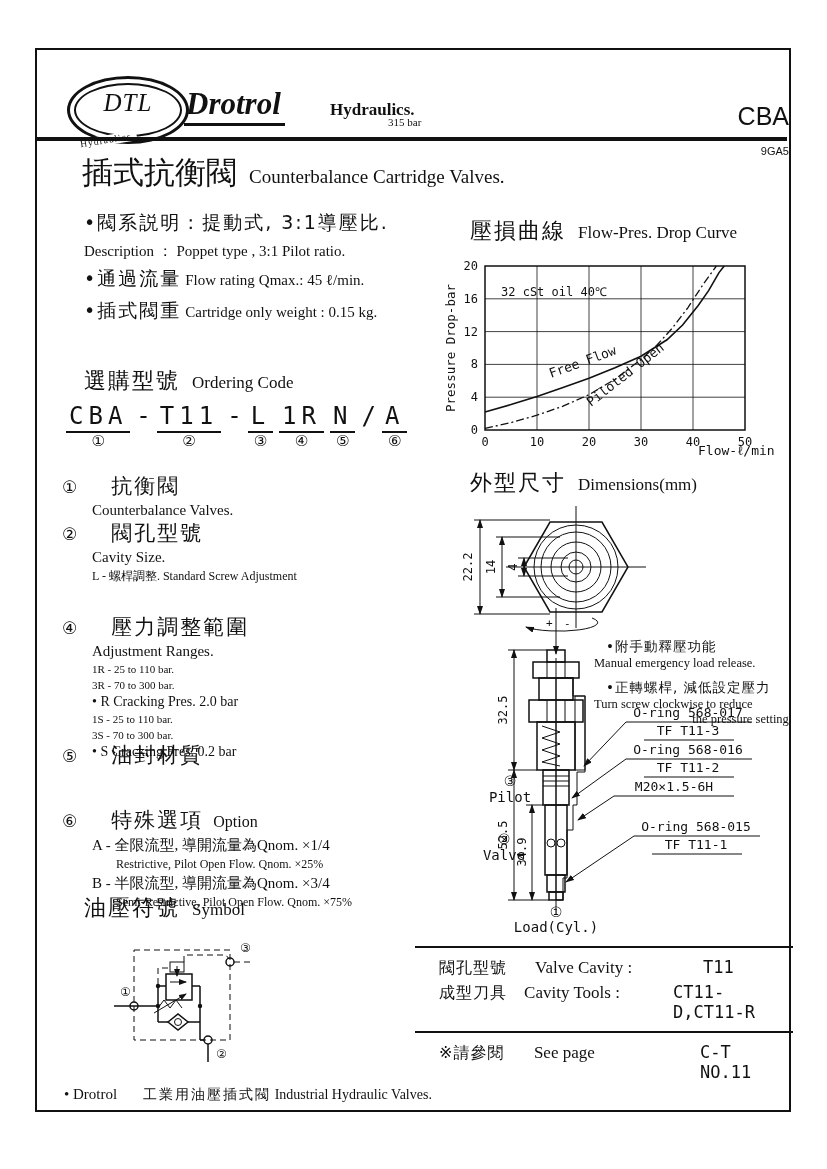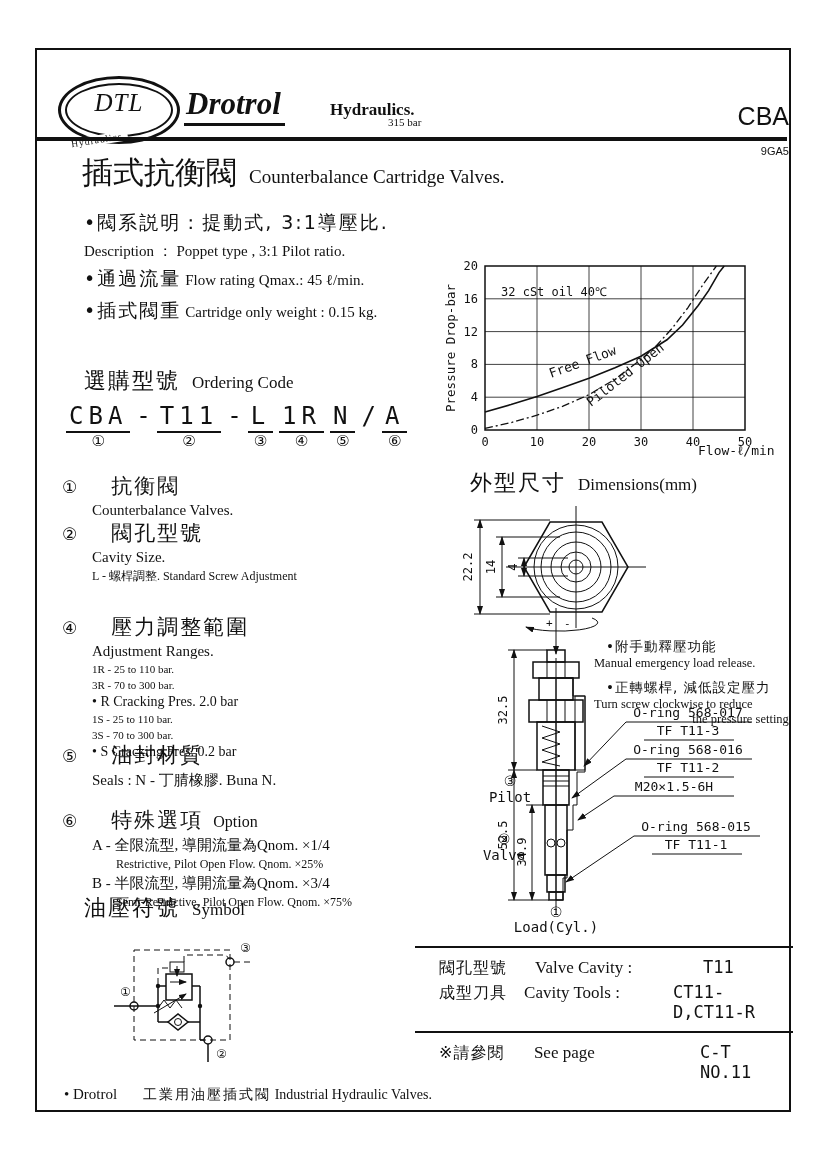--- a/index.html
+++ b/index.html
@@ -3,21 +3,21 @@
 <meta charset="utf-8">
 <style>
   html,body{margin:0;padding:0;background:#fff;}
   .page{position:relative;width:827px;height:1169px;background:#fff;color:#111;
         font-family:"Liberation Serif",serif;overflow:hidden;}
   .frame{position:absolute;left:35px;top:48px;width:752px;height:1060px;border:2px solid #111;}
   .abs{position:absolute;}
   .cjk{font-family:"DejaVu Sans",sans-serif;margin-left:22px;}
 
   
-  .logo{left:58px;top:76px;width:116px;height:62px;border:3px solid #111;border-radius:50%;}
+  .logo{left:67px;top:76px;width:116px;height:62px;border:3px solid #111;border-radius:50%;}
   .logo-inner{position:absolute;left:4px;top:4px;right:4px;bottom:4px;border:2px solid #111;border-radius:50%;}
   .logo-dtl{position:absolute;width:100%;text-align:center;top:10px;font-style:italic;font-size:25px;letter-spacing:1px;}
   .logo-arc{position:absolute;left:8px;bottom:-4px;font-size:9.5px;transform:rotate(-9deg);letter-spacing:1px;background:#fff;padding:0 2px;}
   .brand{left:184px;top:86px;font-size:31px;font-weight:bold;font-style:italic;border-bottom:3px solid #111;padding:0 4px 1px 2px;}
   .brand-suffix{left:330px;top:100px;font-size:17px;font-weight:bold;}
   .press-note{left:388px;top:116px;font-size:11px;}
   .series-code{right:38px;top:102px;font-size:25px;font-family:"Liberation Sans",sans-serif;}
   .rule{left:37px;top:137px;width:750px;height:4px;background:#111;}
   .doc-code{right:38px;top:145px;font-size:11px;font-family:"Liberation Sans",sans-serif;}
 
@@ -193,21 +193,20 @@
     <div class="it-sub note">• R Cracking Pres.  2.0 bar</div>
     <div class="it-sub tiny">1S - 25 to 110 bar.</div>
     <div class="it-sub tiny">3S - 70 to 300 bar.</div>
     <div class="it-sub note">• S Cracking Pres.  0.2 bar</div>
   </div>
   <div class="item" style="top:741px;">
     <div class="it-head">
       <span class="mk">⑤</span>
       <span class="it-cjk cjk">油封材質</span>
     </div>
-    <div class="it-sub">Seals : N - 丁腈橡膠. Buna N.</div>
   </div>
   <div class="item" style="top:806px;">
     <div class="it-head">
       <span class="mk">⑥</span>
       <span class="it-cjk cjk">特殊選項</span>
       <span class="it-en">Option</span>
     </div>
     <div class="it-sub">A - 全限流型, 導開流量為Qnom. ×1/4</div>
     <div class="it-sub small ind2">Restrictive, Pilot Open Flow. Qnom. ×25%</div>
     <div class="it-sub">B - 半限流型, 導開流量為Qnom. ×3/4</div>
@@ -257,20 +256,24 @@
 
     <polyline points="46,48 46,32 58,32" class="thin dash"></polyline>
     <rect x="58" y="26" width="14" height="10" class="thin" fill="#fff"></rect>
     <line x1="65" y1="30" x2="65" y2="40" class="thin" marker-end="url(#arw)"></line>
     <polyline points="72,26 72,19 114,19 117,23" class="thin dash"></polyline>
     <circle cx="118" cy="26" r="4" fill="#fff" class="med"></circle>
     <line x1="122" y1="26" x2="140" y2="26" class="thin dash"></line>
     <text x="128" y="16" font-size="12" class="cjt">③</text>
   </svg>
 
+  <div class="curve-head abs">
+    <span class="h-cjk cjk">壓損曲線</span>
+    <span class="h-en">Flow-Pres. Drop Curve</span>
+  </div>
   <svg id="chart-svg" class="abs" style="left:443px;top:252px;" width="335" height="208" viewBox="0 0 335 208">
     <rect x="42" y="14" width="260" height="164" class="med"></rect>
     <g id="chart-grid">
         <line x1="94" x2="94" y1="14" y2="178" class="gridline"></line>
         <line x1="146" x2="146" y1="14" y2="178" class="gridline"></line>
         <line x1="198" x2="198" y1="14" y2="178" class="gridline"></line>
         <line x1="250" x2="250" y1="14" y2="178" class="gridline"></line>
         <line x1="42" x2="302" y1="145.2" y2="145.2" class="gridline"></line>
         <line x1="42" x2="302" y1="112.39999999999999" y2="112.39999999999999" class="gridline"></line>
         <line x1="42" x2="302" y1="79.60000000000001" y2="79.60000000000001" class="gridline"></line>

